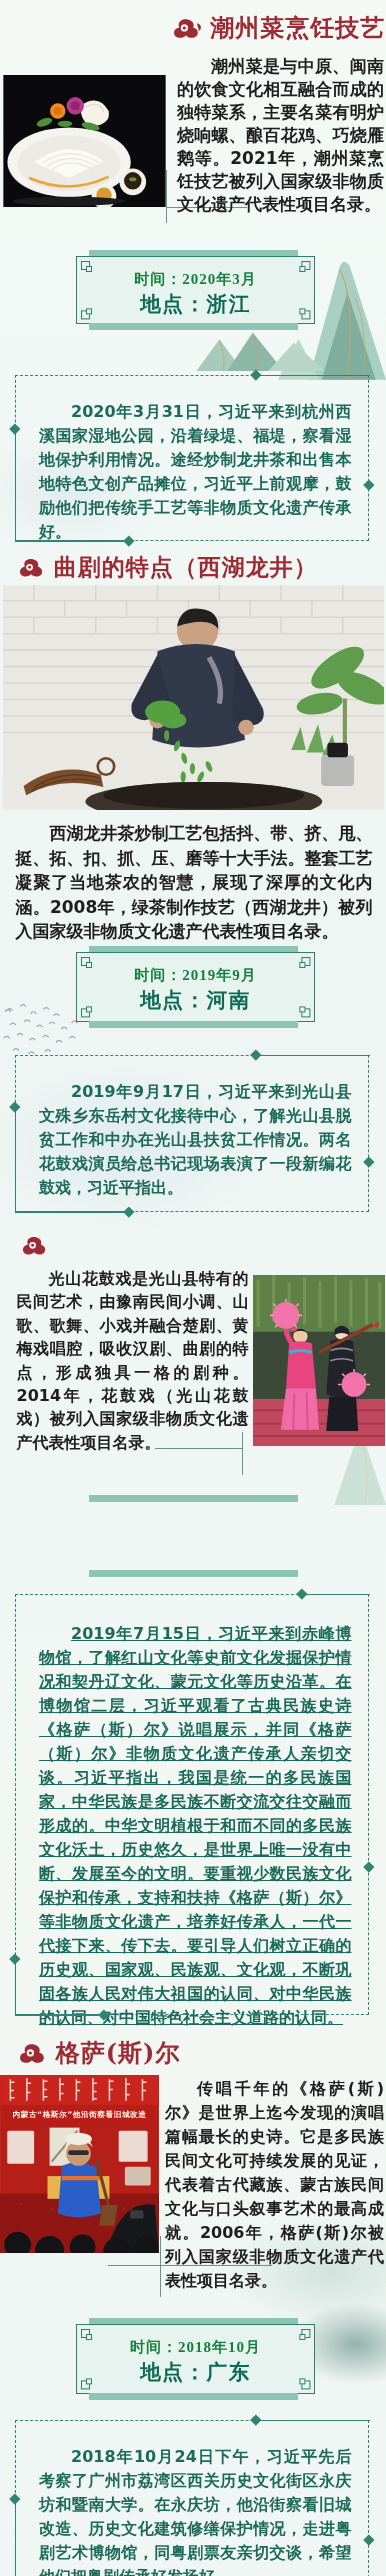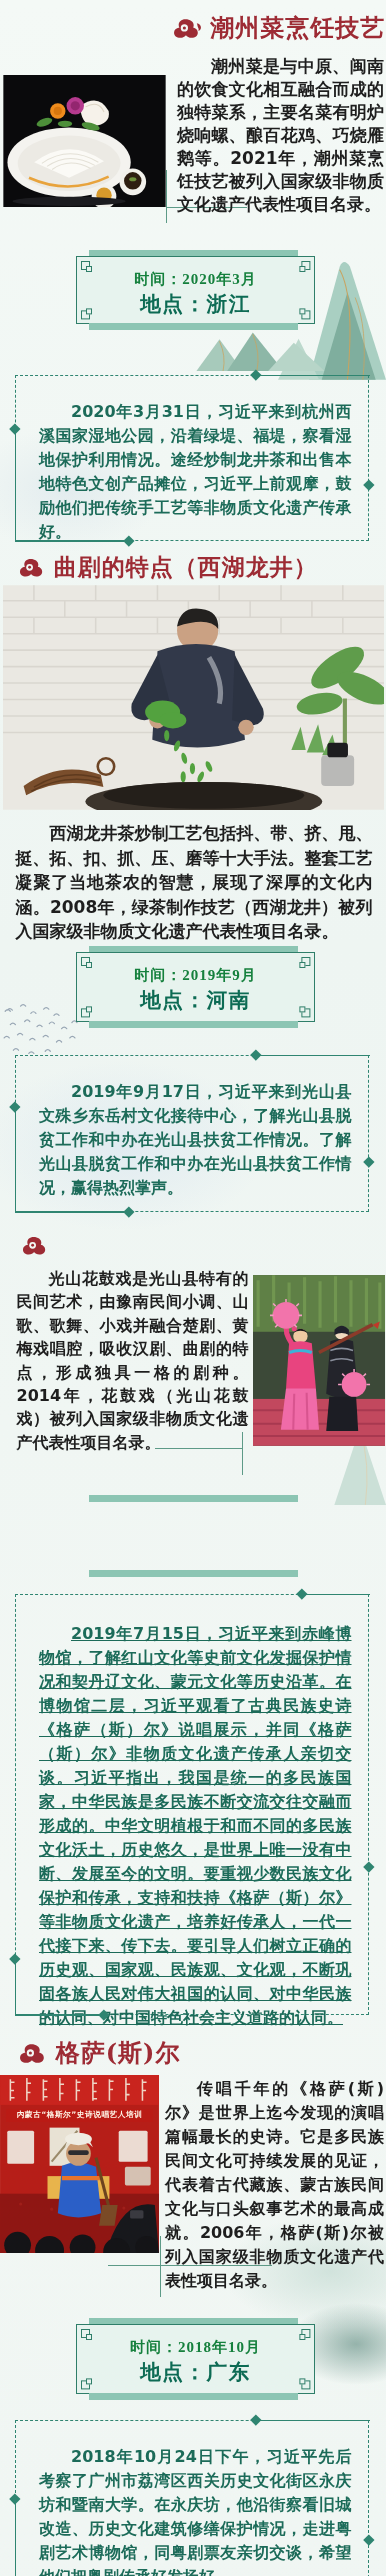--- a/index.html
+++ b/index.html
@@ -240,21 +240,21 @@
   </div>
 
   <div class="ebox" style="top:1055px;height:157px;">
     <div class="seg" style="height:1.5px;top:-1.5px;left:69%;right:-1.5px;"></div>
     <div class="seg" style="width:1.5px;left:-1.5px;top:30%;bottom:-1.5px;"></div>
     <div class="seg" style="height:1.5px;bottom:-1.5px;left:-1.5px;width:31%;"></div>
     <div class="dia" style="top:-4.6px;left:67%;"></div>
     <div class="dia" style="left:-4.6px;top:30%;"></div>
     <div class="dia" style="right:-4.6px;top:66%;"></div>
     <div class="dia" style="bottom:-4.6px;left:31%;"></div>
-    <div class="detail">2019年9月17日，习近平来到光山县文殊乡东岳村文化接待中心，了解光山县脱贫工作和中办在光山县扶贫工作情况。了解光山县脱贫工作和中办在光山县扶贫工作情况，赢得热烈掌声。</div>
+    <div class="detail">2019年9月17日，习近平来到光山县文殊乡东岳村文化接待中心，了解光山县脱贫工作和中办在光山县扶贫工作情况。两名花鼓戏演员给总书记现场表演了一段新编花鼓戏，习近平指出。</div>
   </div>
 
   <div class="sec-title" style="left:21.6px;top:1235px;font-size:23px;">
     <svg class="cloud" width="28" height="21.6" viewBox="0 0 58 44">
       <path fill="#9d2b34" d="M24 4C16 4 11 9 11 15c0 2 .5 3.6 1.4 5C6 21 2 25 2 30c0 6 5 10 12 10 5 0 9-2 11-5 2 3 6 5 11 5 7 0 12-4 12-10 0-5-4-9-9-10 .6-1.4 1-2.9 1-4.5C40 9 33 4 24 4z"></path>
       <circle cx="22" cy="21" r="7" fill="#f2f7f4"></circle>
         <circle cx="22" cy="21" r="3" fill="#9d2b34"></circle>
     </svg>
   </div>
 
@@ -360,21 +360,21 @@
       <path d="M210 330 Q240 240 300 252 L308 345 L200 345 Z" fill="#17181c"></path>
       <rect x="252" y="262" width="26" height="16" rx="3" fill="#3a3a40"></rect>
       <g fill="#141417">
           <circle cx="34" cy="330" r="26"></circle>
           <circle cx="96" cy="340" r="28"></circle>
           <circle cx="160" cy="334" r="25"></circle>
           <circle cx="226" cy="342" r="26"></circle>
           <circle cx="284" cy="334" r="22"></circle>
         </g>
     </svg>
-    <div class="banner-text">内蒙古“格斯尔”史诗说唱艺人培训</div>
+    <div class="banner-text">内蒙古“格斯尔”他沿街察看旧城改造</div>
   </div>
 
   <div class="txt" style="left:165px;top:2077px;width:219px;font-size:16px;line-height:24px;">传唱千年的《格萨(斯)尔》是世界上迄今发现的演唱篇幅最长的史诗。它是多民族民间文化可持续发展的见证，代表着古代藏族、蒙古族民间文化与口头叙事艺术的最高成就。2006年，格萨(斯)尔被列入国家级非物质文化遗产代表性项目名录。</div>
 
   <div class="card" style="top:2318px;height:74px;">
     <div class="bar" style="top:0;"></div>
     <div class="panel" style="height:68px;">
       <div class="knot k-tl"></div>
       <div class="knot k-tr"></div>
       <div class="knot k-bl"></div>

